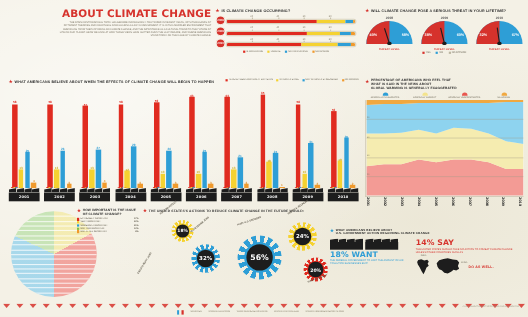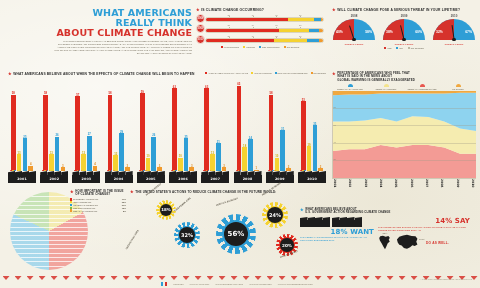--- a/index.html
+++ b/index.html
@@ -271,21 +271,20 @@
   .gov-fac { display: flex; gap: 2px; }
   .gov-fac .f {
     width: 30px;
   }
   .gov-fac .f .fac-roof { height: 3.5px; }
   .gov-fac .f .fac-body { height: 7px; }
   .stat-big {
     font-size: 7px; font-weight: bold; color: #2e9ed6;
     letter-spacing: .1px; margin-top: 1.5px; line-height: 7px;
     font-family: "DejaVu Sans", sans-serif;
-    text-align: right;
   }
   .stat-sub {
     font-size: 2.3px; line-height: 3px; color: #2e9ed6; margin-top: .5px;
   }
   #gov-right { width: 92px; }
   .stat-big.red { color: #d6322c; }
   .stat-sub.red { color: #d6322c; }
   #countries {
     display: flex; align-items: center; gap: 3px; margin-top: 2px;
   }
@@ -324,21 +323,20 @@
     opacity: .85;
   }
 </style>
 </head>
 <body>
 
 <div id="poster">
   <div id="paper-texture"></div>
 
   <div id="header">
-    <div id="title-line1">WHAT AMERICANS REALLY THINK</div>
     <div id="title-line2">ABOUT CLIMATE CHANGE</div>
     <div id="header-body">THE OPEN CONTROVERSIAL TOPIC HAS BECOME INCREASINGLY POLITICIZED IN RECENT YEARS, WITH THOUSANDS OF DIFFERENT THEORIES AND COUNTLESS CONCLUSIONS AS ANY GIVEN MOMENT. IT IS IN THIS MUDDLED ENVIRONMENT THAT AMERICANS FORM THEIR OPINIONS ON CLIMATE CHANGE, AND THE IMPORTANCE AS A CULTURAL TREND TO THE FUTURE OF LIFE ON OUR PLANET. HERE WE LOOK AT HOW THOSE VIEWS HAVE SHIFTED OVER THE LAST DECADE, AND WHERE AMERICANS STAND TODAY ON THE ISSUE OF CLIMATE CHANGE.</div>
   </div>
 
   <div id="thermo-panel">
     <div class="sec-title">
       <span class="star">★</span>
       <span>IS CLIMATE CHANGE OCCURRING?</span>
     </div>
     <div id="thermo-rows">

